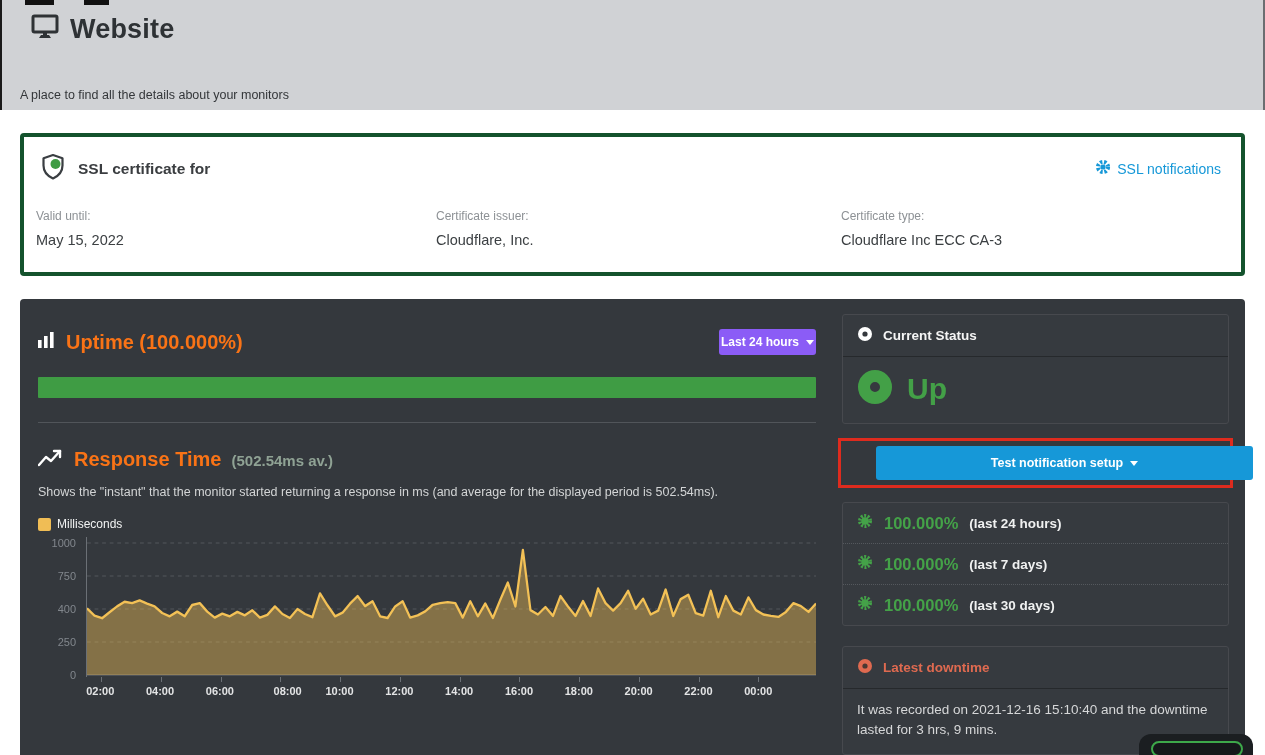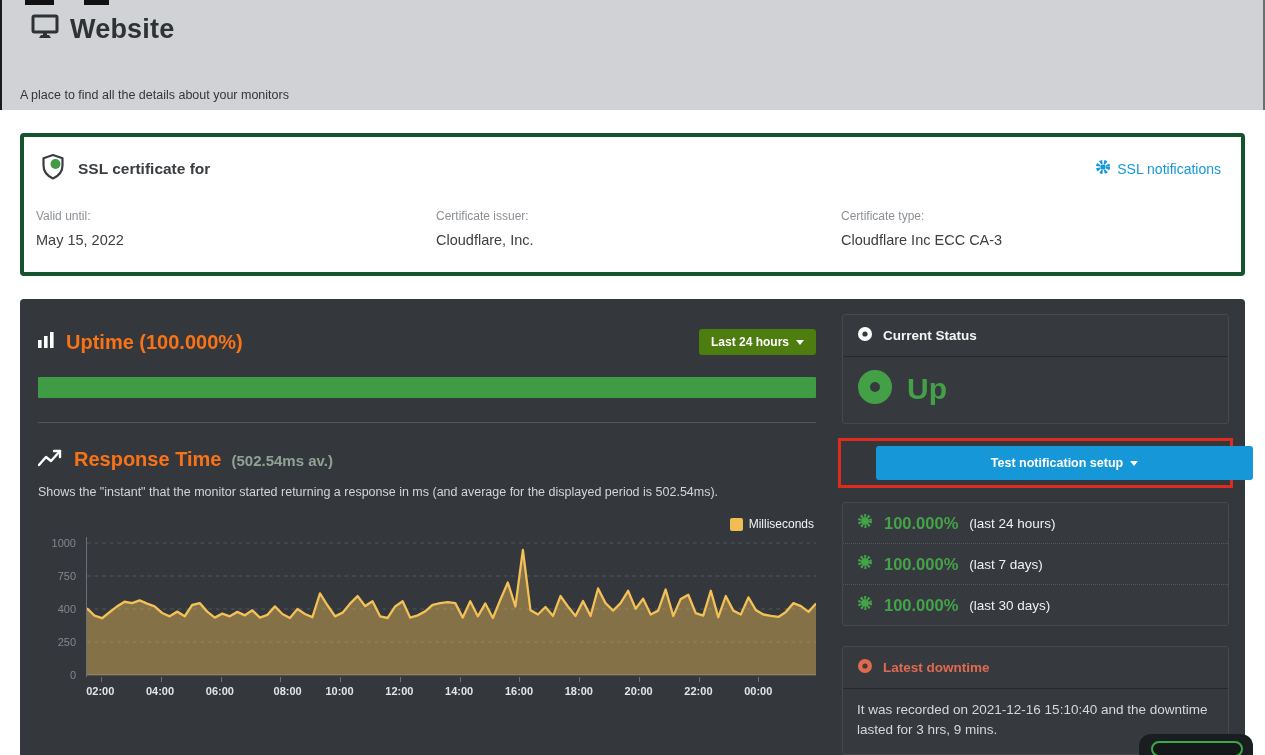--- a/index.html
+++ b/index.html
@@ -31,33 +31,33 @@
 
   
   .panel { margin:23px 20px 0 20px; height:600px; background:#34383d; border-radius:4px;
     display:flex; gap:26px; padding:0 16px 0 18px; color:#fff; }
   .left-col { flex:1; padding-top:30px; min-width:0; }
   .right-col { width:387px; padding-top:15px; flex:none; }
 
   .uptime-header { display:flex; align-items:center; justify-content:space-between; }
   .section-title-wrap { display:flex; align-items:center; gap:11px; }
   .section-title { font-size:20px; font-weight:bold; color:#f97316; }
-  .range-btn { background:#4d7c0f; border:none; color:#fff; font-weight:bold; font-size:12px;
-    padding:6px 12px; border-radius:3px; display:flex; align-items:center; gap:7px; cursor:pointer;
+  .range-btn { background:#8b5cf6; border:none; color:#fff; font-weight:bold; font-size:12px;
+    padding:6px 2px; border-radius:3px; display:flex; align-items:center; gap:7px; cursor:pointer;
     font-family:inherit; }
   .caret { width:0; height:0; border-left:4px solid transparent; border-right:4px solid transparent;
     border-top:5px solid #fff; display:inline-block; }
   .uptime-bar { margin-top:22px; height:21px; background:#3f9c44; border-radius:1px; }
   .divider { margin-top:24px; border-top:1px solid #51555a; }
 
   .response-header { margin-top:25px; display:flex; align-items:baseline; gap:10px; }
   .response-avg { font-size:15px; color:#8fa294; font-weight:bold; }
   .response-desc { margin-top:13px; font-size:12.5px; color:#d3d5d6; }
 
-  .legend { margin-top:18px; display:flex; justify-content:flex-end; align-items:center; gap:6px; padding-right:2px; }
+  .legend { margin-top:18px; display:flex; justify-content:flex-start; align-items:center; gap:6px; padding-right:2px; }
   .legend-swatch { width:13px; height:13px; background:#f0bd55; border-radius:2px; }
   .legend-label { font-size:12px; color:#f2f3f3; }
 
   .chart-row { display:flex; margin-top:6px; }
   .y-axis { width:48px; position:relative; height:140px; flex:none; }
   .y-tick { position:absolute; right:10px; transform:translateY(-50%); font-size:11px; color:#82878d; }
   .plot { position:relative; flex:1; height:140px; border-left:1px solid #6b7076; }
   .plot svg { display:block; width:100%; height:100%; }
   .tickmark { position:absolute; bottom:-5px; width:1px; height:5px; background:#6b7076; }
   .x-axis { position:relative; height:22px; margin-left:48px; margin-top:8px; }
@@ -76,21 +76,21 @@
   .annotation-box { margin-top:14px; border:3px solid #de2b1e; padding:5px 6px;
     width:calc(100% + 8px); margin-left:-4px; }
   .test-btn { width:100%; height:34px; background:#1698d8; color:#fff; border:none; border-radius:3px;
     font-size:12.5px; font-weight:bold; display:flex; align-items:center; justify-content:center; gap:7px;
     cursor:pointer; font-family:inherit;margin-left:29px; }
 
   .uptime-card { margin-top:14px; }
   .uptime-row { display:flex; align-items:center; gap:11px; padding:10px 14px; }
   .uptime-row + .uptime-row { border-top:1px dotted #54585d; }
   .uptime-val { font-size:16.5px; font-weight:bold; color:#44a248; }
-  .uptime-period { font-size:13.5px; color:#f0f1f1; }
+  .uptime-period { font-size:13.5px; color:#f0f1f1;font-weight:bold; }
 
   .downtime-card { margin-top:20px; }
   .downtime-body { padding:11px 14px 13px 14px; font-size:13.5px; color:#d6d7d8; line-height:1.5; }
 
   
   .chat-widget { position:absolute; right:12px; bottom:0; width:114px; height:21px;
     background:#1b1e21; border-radius:12px 12px 0 0; overflow:hidden; }
   .chat-pill { position:absolute; left:12px; right:10px; top:7px; height:16px;
     border:2px solid #3da84a; border-radius:8px; background:#15181a; }
 </style>

